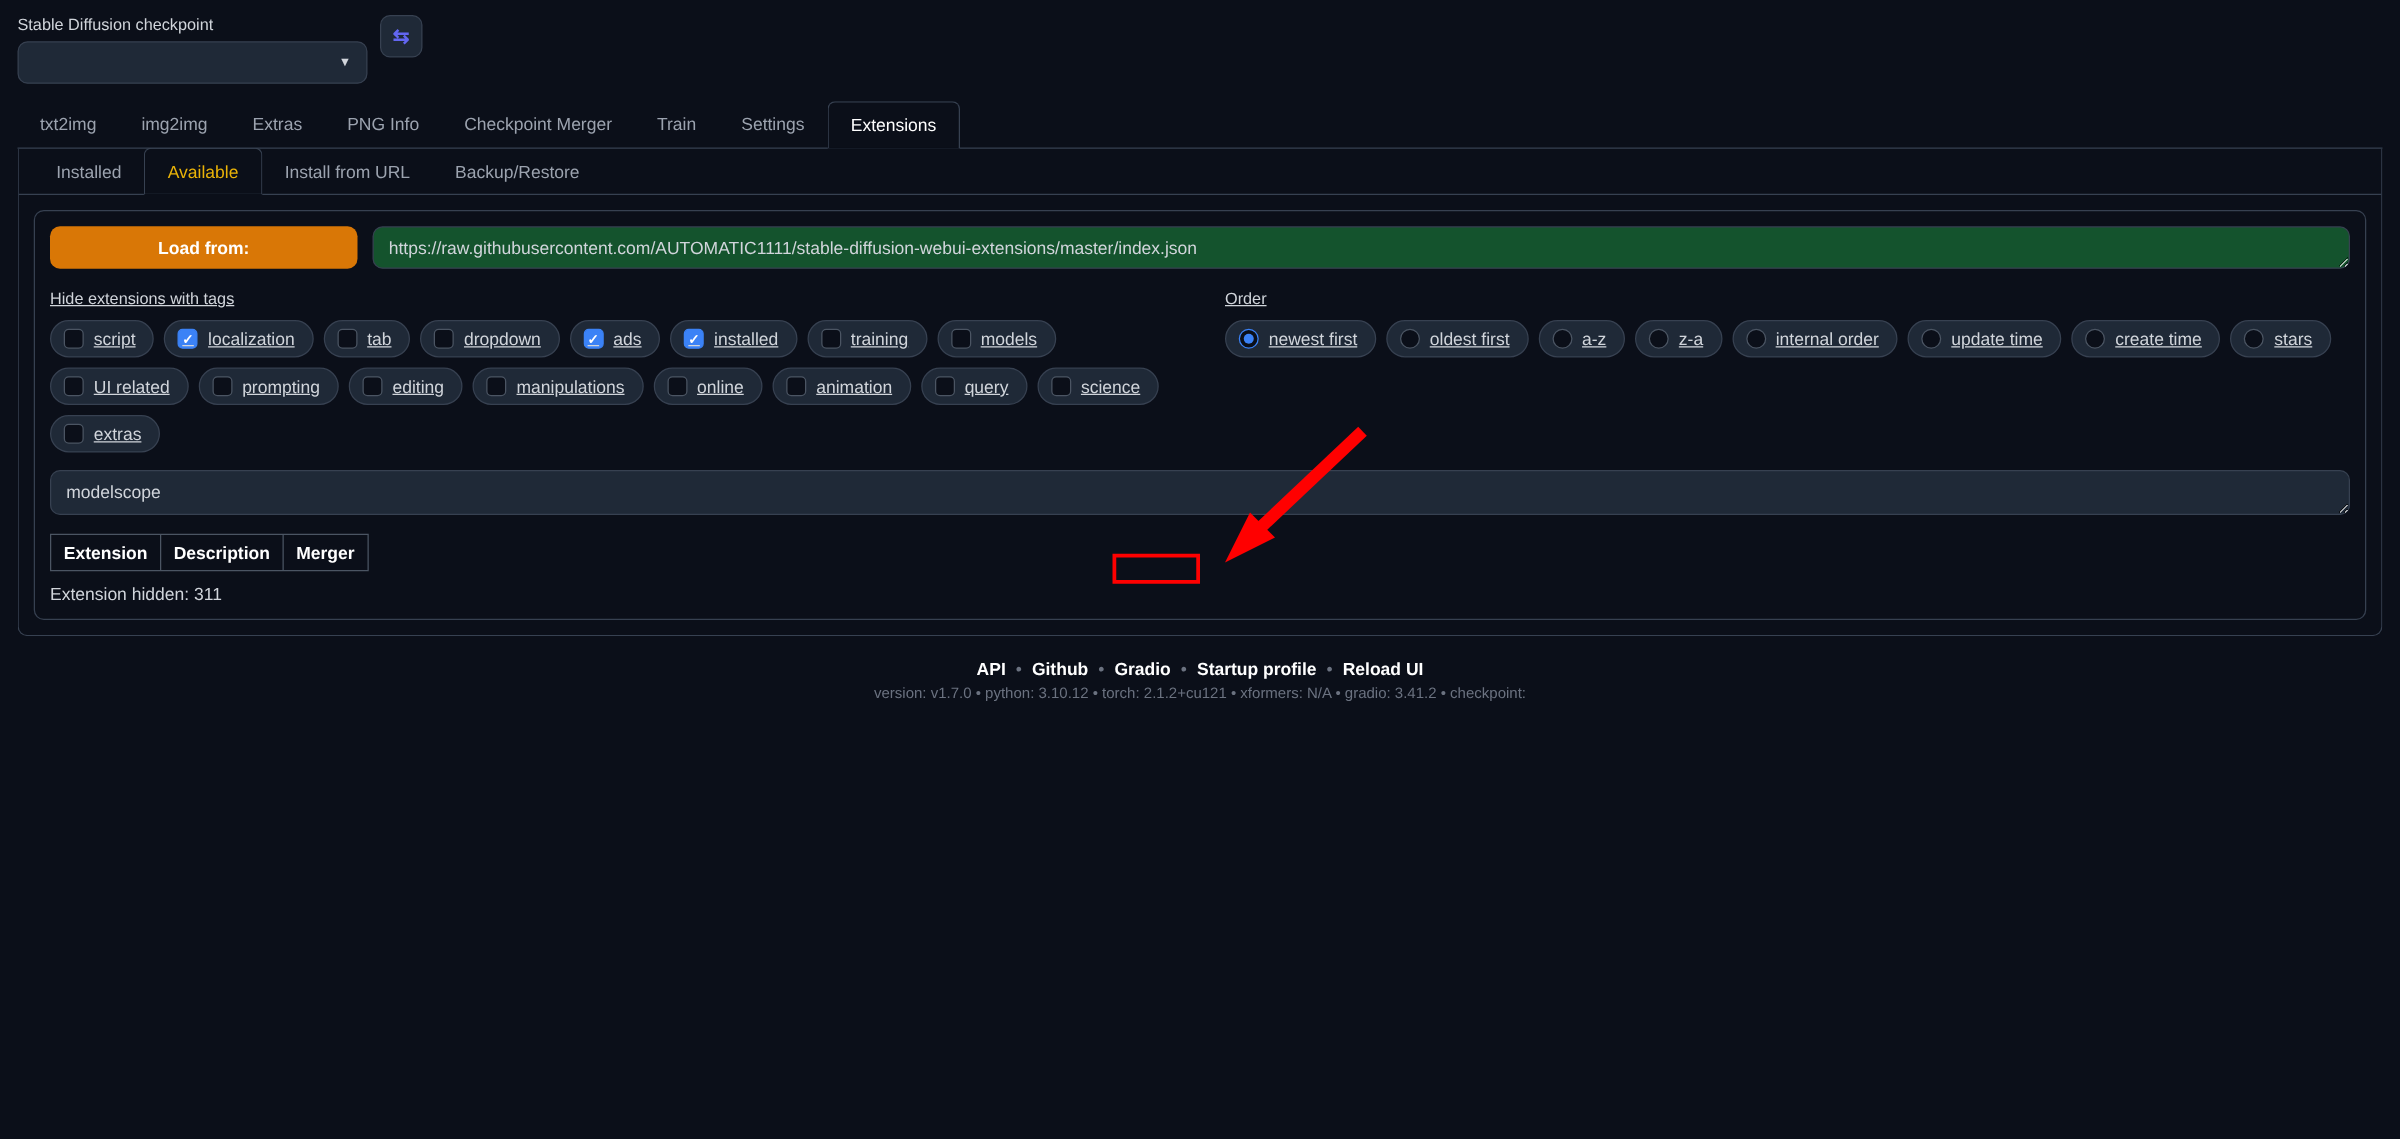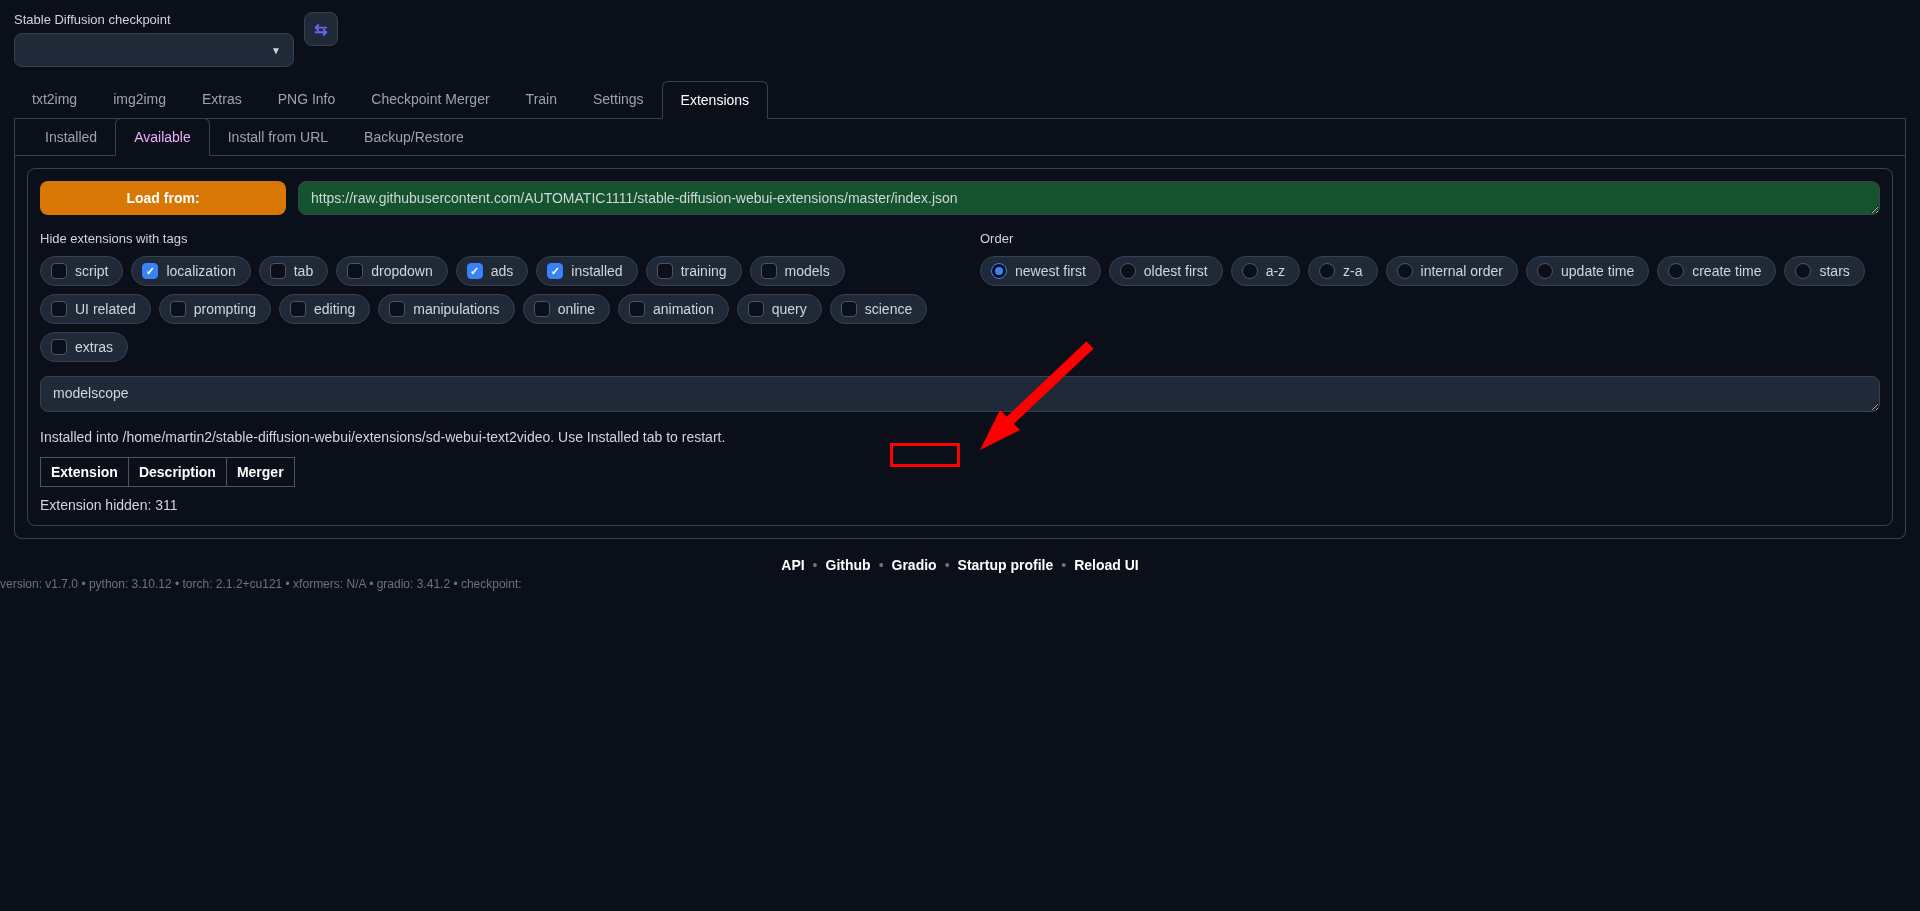--- a/index.html
+++ b/index.html
@@ -9,43 +9,43 @@
 .checkpoint-label { font-size: 13px; color: #d1d5db; margin-bottom: 6px; }
 .dropdown { width: 280px; height: 34px; background: #1f2937; border: 1px solid #374151; border-radius: 8px; display: flex; align-items: center; justify-content: flex-end; padding: 0 12px; cursor: pointer; }
 .dropdown-caret { color: #d1d5db; font-size: 10px; }
 .refresh-btn { width: 34px; height: 34px; background: #1f2937; border: 1px solid #374151; border-radius: 8px; display: flex; align-items: center; justify-content: center; cursor: pointer; }
 .refresh-icon { color: #6366f1; font-size: 16px; font-weight: bold; }
 .main-tabs { display: flex; border-bottom: 1px solid #374151; margin: 14px 14px 0 14px; }
 .main-tab { padding: 10px 18px; color: #9ca3af; cursor: pointer; font-size: 14px; }
 .main-tab.active { color: #fff; border: 1px solid #374151; border-bottom: 1px solid #0b0f19; border-radius: 6px 6px 0 0; margin-bottom: -1px; background: #0b0f19; }
 .sub-tabs { display: flex; border-bottom: 1px solid #374151; }
 .sub-tab { padding: 10px 18px; color: #9ca3af; cursor: pointer; font-size: 14px; }
-.sub-tab.active { color: #f0abfc; border: 1px solid #374151; border-bottom: 1px solid #0b0f19; border-radius: 6px 6px 0 0; margin-bottom: -1px; margin-top: -1px; }
+.sub-tab.active { color: #eab308; border: 1px solid #374151; border-bottom: 1px solid #0b0f19; border-radius: 6px 6px 0 0; margin-bottom: -1px; margin-top: -1px; }
 .content { padding: 12px; border: 1px solid #374151; border-radius: 8px; margin: 0; }
 .load-row { display: flex; gap: 12px; align-items: stretch; }
 .load-btn { width: 246px; background: #d97706; color: #fff; border: none; border-radius: 8px; font-size: 14px; font-weight: 600; cursor: pointer; display:flex; align-items:center; justify-content:center; }
 .url-input { flex: 1; background: #14532d; border: 1px solid #374151; border-radius: 8px; color: #d1d5db; padding: 8px 12px; font-size: 14px; resize: both; height: 34px; font-family: inherit; }
 .filter-row { display: flex; gap: 40px; margin-top: 16px; }
-.filter-col { flex: 1; }
+.filter-col { flex: 1; text-decoration: underline; }
 .filter-label { font-size: 13px; color: #d1d5db; margin-bottom: 10px; display: block; }
 .chips { display: flex; flex-wrap: wrap; gap: 8px; }
 .chip { background: #1f2937; border: 1px solid #374151; border-radius: 20px; padding: 6px 14px 6px 10px; display: flex; align-items: center; gap: 8px; cursor: pointer; font-size: 14px; color: #d1d5db; }
 .check { width: 16px; height: 16px; border: 1px solid #4b5563; border-radius: 4px; background: #0b0f19; display: inline-flex; align-items: center; justify-content: center; flex-shrink: 0; }
 .check.on { background: #3b82f6; border-color: #3b82f6; }
 .check.on::after { content: "✓"; color: #fff; font-size: 11px; font-weight: bold; }
 .radio { width: 16px; height: 16px; border: 1px solid #4b5563; border-radius: 50%; background: #0b0f19; display: inline-flex; align-items: center; justify-content: center; flex-shrink: 0; }
 .radio.on { border-color: #3b82f6; }
 .radio.on::after { content: ""; width: 8px; height: 8px; background: #3b82f6; border-radius: 50%; }
 .search-input { width: 100%; background: #1f2937; border: 1px solid #374151; border-radius: 8px; color: #d1d5db; padding: 8px 12px; font-size: 14px; margin-top: 14px; resize: both; height: 36px; font-family: inherit; }
 .status-text { font-size: 14px; color: #d1d5db; margin-top: 14px; }
 .table-head { display: flex; margin-top: 12px; border: 1px solid #4b5563; width: fit-content; }
 .th { padding: 6px 10px; border-right: 1px solid #4b5563; font-size: 14px; color: #ffffff; font-weight: 600; }
 .th:last-child { border-right: none; }
 .hidden-count { font-size: 14px; color: #d1d5db; margin-top: 10px; }
-.footer { text-align: left; margin-top: 18px; font-size: 14px; }
+.footer { text-align: center; margin-top: 18px; font-size: 14px; }
 .footer-links { display: flex; justify-content: center; align-items: center; gap: 8px; color: #fff; }
 .footer-link { color: #fff; font-weight: 600; cursor: pointer; }
 .footer-sep { color: #6b7280; }
 .footer-ver { color: #6b7280; font-size: 12px; margin-top: 4px; }
 .highlight-box { position: absolute; border: 3px solid #ff0000; pointer-events: none; }
 .arrow-svg { position: absolute; pointer-events: none; }
 .panel-wrap { border: 1px solid #374151; border-top: none; border-radius: 0 0 8px 8px; margin: 0 14px; padding: 12px; }
 textarea { overflow: hidden; }
 </style>
 </head>
@@ -196,21 +196,20 @@
             <label class="chip">
               <span class="radio"></span>
               <span>stars</span>
             </label>
           </div>
       </div>
     </div>
 
     <textarea class="search-input" style="">modelscope</textarea>
 
-    <div class="status-text">Installed into /home/martin2/stable-diffusion-webui/extensions/sd-webui-text2video. Use Installed tab to restart.</div>
 
     <div class="table-head" id="table-head">
         <div class="th">Extension</div>
         <div class="th">Description</div>
         <div class="th">Merger</div>
       </div>
 
     <div class="hidden-count">Extension hidden: 311</div>
   </div>
 </div>

